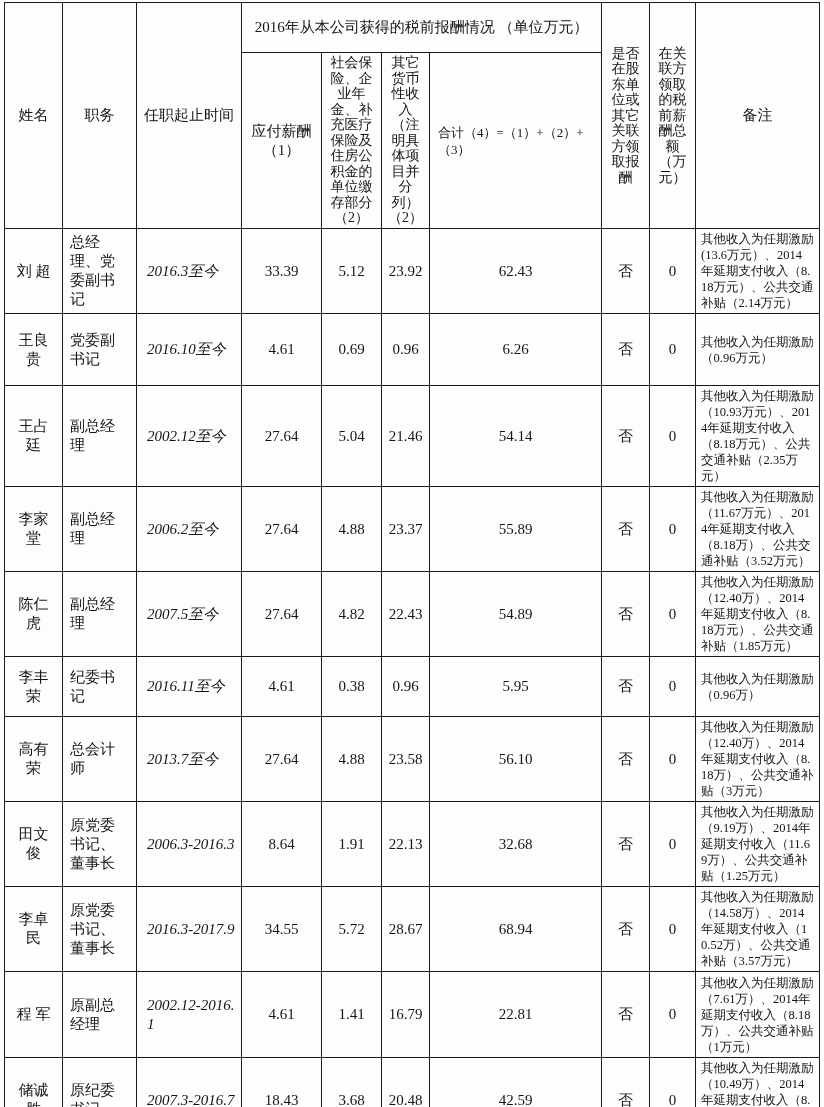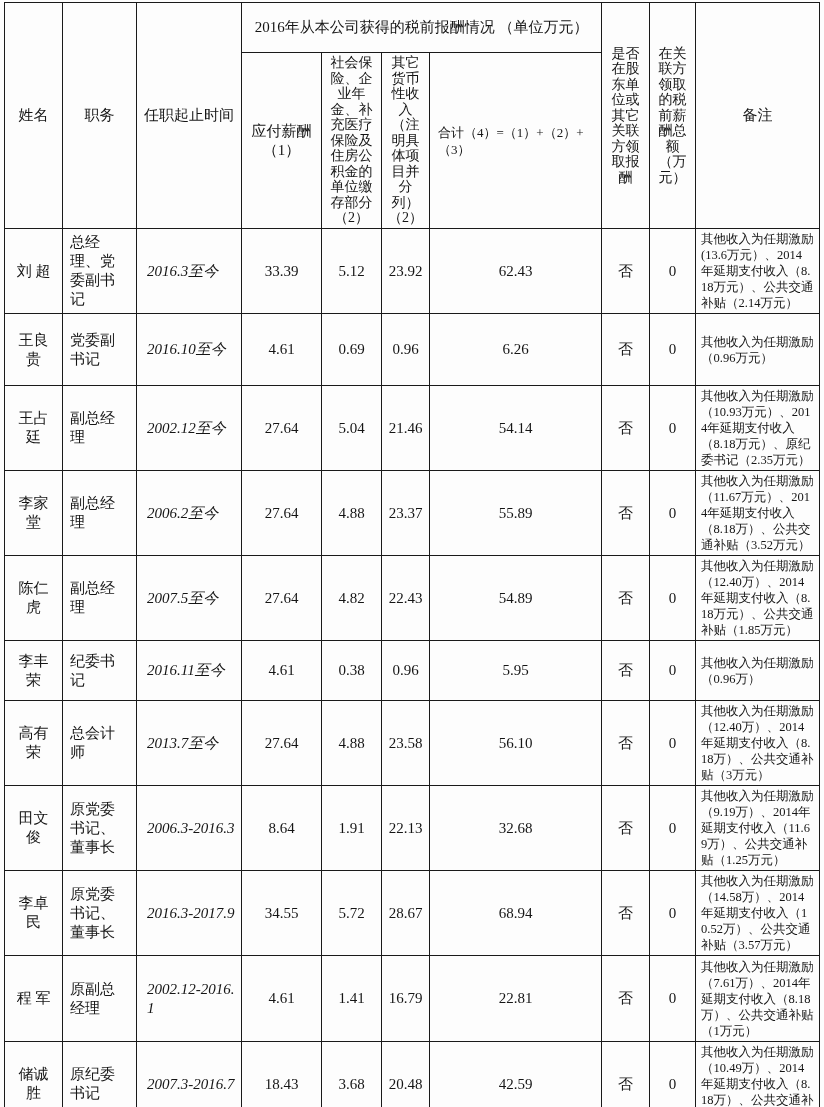--- a/index.html
+++ b/index.html
@@ -123,21 +123,21 @@
   <tr>
     <td class="c-name">王占廷</td>
     <td class="c-pos">副总经理</td>
     <td class="c-term">2002.12至今</td>
     <td class="c-num">27.64</td>
     <td class="c-num">5.04</td>
     <td class="c-num">21.46</td>
     <td class="c-num">54.14</td>
     <td class="c-num">否</td>
     <td class="c-num">0</td>
-    <td class="c-remarks">其他收入为任期激励（10.93万元）、2014年延期支付收入（8.18万元）、原纪委书记（2.35万元）</td>
+    <td class="c-remarks">其他收入为任期激励（10.93万元）、2014年延期支付收入（8.18万元）、公共交通补贴（2.35万元）</td>
   </tr>
 
   <tr>
     <td class="c-name">李家堂</td>
     <td class="c-pos">副总经理</td>
     <td class="c-term">2006.2至今</td>
     <td class="c-num">27.64</td>
     <td class="c-num">4.88</td>
     <td class="c-num">23.37</td>
     <td class="c-num">55.89</td>

